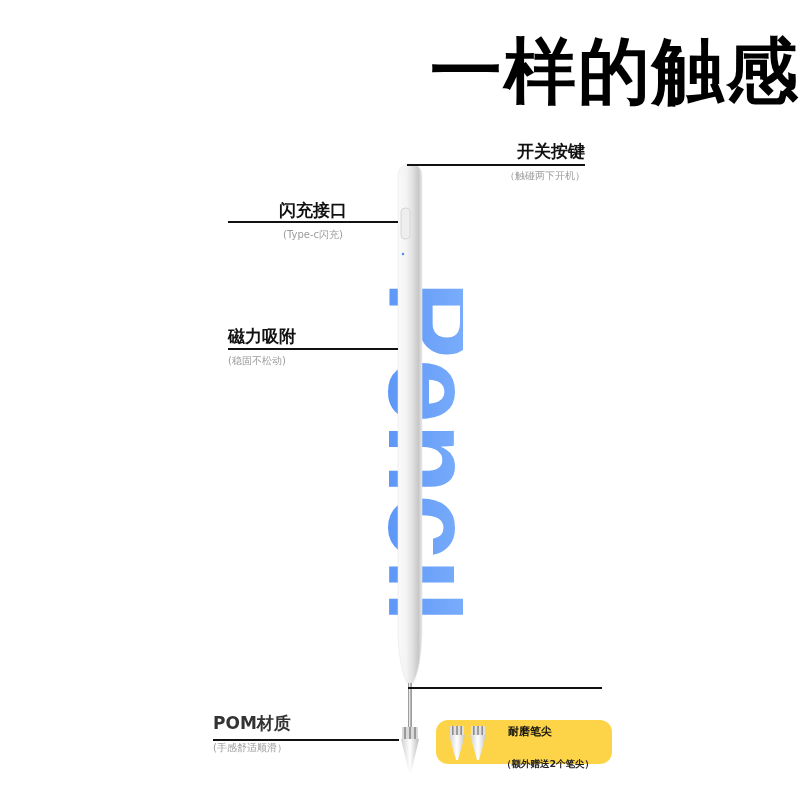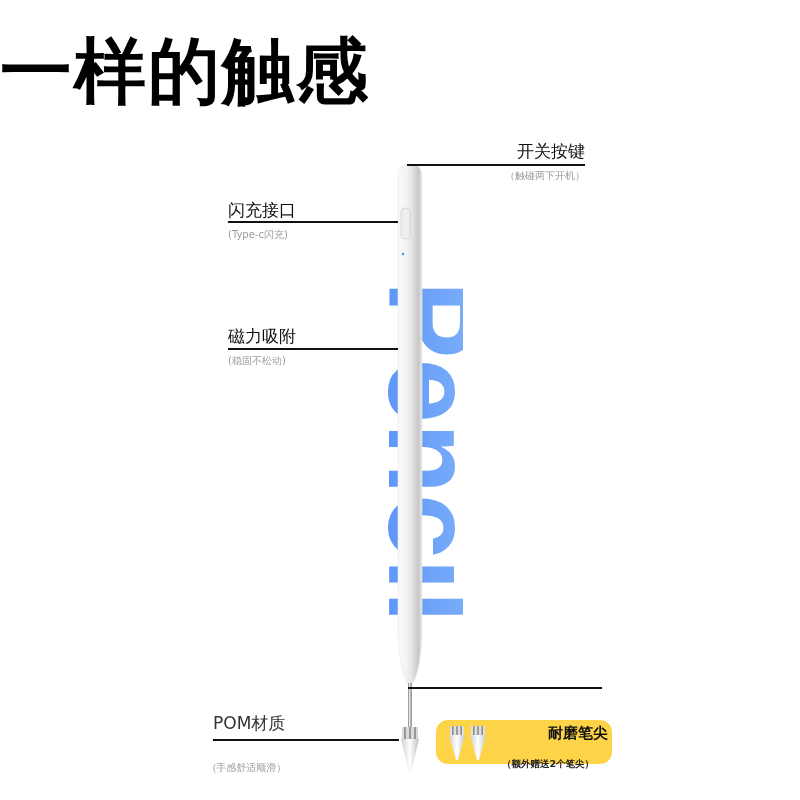--- a/index.html
+++ b/index.html
@@ -2,42 +2,42 @@
 <html><head>
   <meta charset="utf-8">
   <style>
     html, body { margin: 0; padding: 0; }
     body {
       width: 800px; height: 800px; position: relative; overflow: hidden;
       background: #ffffff;
       font-family: "DejaVu Sans", "Liberation Sans", sans-serif;
     }
     .headline {
-      position: absolute; left: 0; top: 26px; width: 800px; text-align: left;
+      position: absolute; left: 0; top: 26px; width: 800px; text-align: right;
       font-size: 72px; font-weight: bold; color: #000; letter-spacing: 2px; line-height: 90px;
     }
     .pencil-word {
       position: absolute; left: 361px; top: 281px; width: 102px; height: 342px;
     }
     .pen { position: absolute; left: 397px; top: 163px; width: 26px; height: 520px; }
 
     .callout { position: absolute; }
-    .callout .title { font-size: 17px; font-weight: normal; color: #111; white-space: nowrap; line-height: 20px; }
+    .callout .title { font-size: 17px; font-weight: bold; color: #111; white-space: nowrap; line-height: 20px; }
     .callout .sub { font-size: 10px; color: #9b9b9b; white-space: nowrap; line-height: 14px; margin-top: 8px; }
     .callout .line { position: absolute; height: 1.5px; background: #111; }
 
     .right .title, .right .sub { text-align: right; }
 
     .badge {
       position: absolute; left: 436px; top: 720px; width: 176px; height: 44px;
       background: #fdd447; border-radius: 12px;
     }
     .badge .tips { position: absolute; left: 12px; top: 6px; width: 40px; height: 34px; }
     .badge .b-title {
-      position: absolute; left: 72px; top: 4px; font-size: 15px; font-weight: bold; color: #111; white-space: nowrap; margin-left: 40px;
+      position: absolute; left: 72px; top: 4px; font-size: 11px; font-weight: bold; color: #111; white-space: nowrap;
     }
     .badge .b-sub {
       position: absolute; left: 66px; top: 38px; font-size: 9.5px; font-weight: bold; color: #222; white-space: nowrap;
     }
   </style>
 </head>
 <body>
 
 <div class="headline">一样的触感</div>
 
@@ -84,40 +84,40 @@
   <rect x="15" y="0" width="2" height="12" fill="#999"></rect>
   <path d="M2,12 L20,12 L12,46 L10,46 Z" fill="url(#tipg)"></path>
 </svg>
 
 <div class="callout right" style="left:407px; top:141px; width:178px;">
   <div class="title">开关按键</div>
   <div class="line" style="left:0; top:23px; width:178px;"></div>
   <div class="sub">（触碰两下开机）</div>
 </div>
 
-<div class="callout" style="left:228px; top:200px; width:170px;">
+<div class="callout" style="left:228px; top:200px; width:170px;text-align:center;">
   <div class="title">闪充接口</div>
   <div class="line" style="left:0; top:21px; width:170px;"></div>
   <div class="sub">(Type-c闪充)</div>
 </div>
 
 <div class="callout" style="left:228px; top:326px; width:170px;">
   <div class="title">磁力吸附</div>
   <div class="line" style="left:0; top:22px; width:170px;"></div>
   <div class="sub">(稳固不松动)</div>
 </div>
 
 <div class="callout right" style="left:408px; top:665px; width:194px;">
   <div class="line" style="left:0; top:22px; width:194px;"></div>
 </div>
 
 <div class="callout" style="left:213px; top:713px; width:186px;">
   <div class="title" style="color:#333;">POM材质</div>
   <div class="line" style="left:0; top:26px; width:186px;"></div>
-  <div class="sub" style="margin-top:28px;font-family:Liberation Serif, serif;">(手感舒适顺滑）</div>
+  <div class="sub" style="margin-top:8px;">(手感舒适顺滑）</div>
 </div>
 
 <div class="badge">
   <svg class="tips" viewBox="0 0 40 34">
     <defs>
       <linearGradient id="tg2" x1="0" y1="0" x2="1" y2="0">
         <stop offset="0" stop-color="#cfcfcf"></stop>
         <stop offset="0.5" stop-color="#ffffff"></stop>
         <stop offset="1" stop-color="#c4c4c4"></stop>
       </linearGradient>

